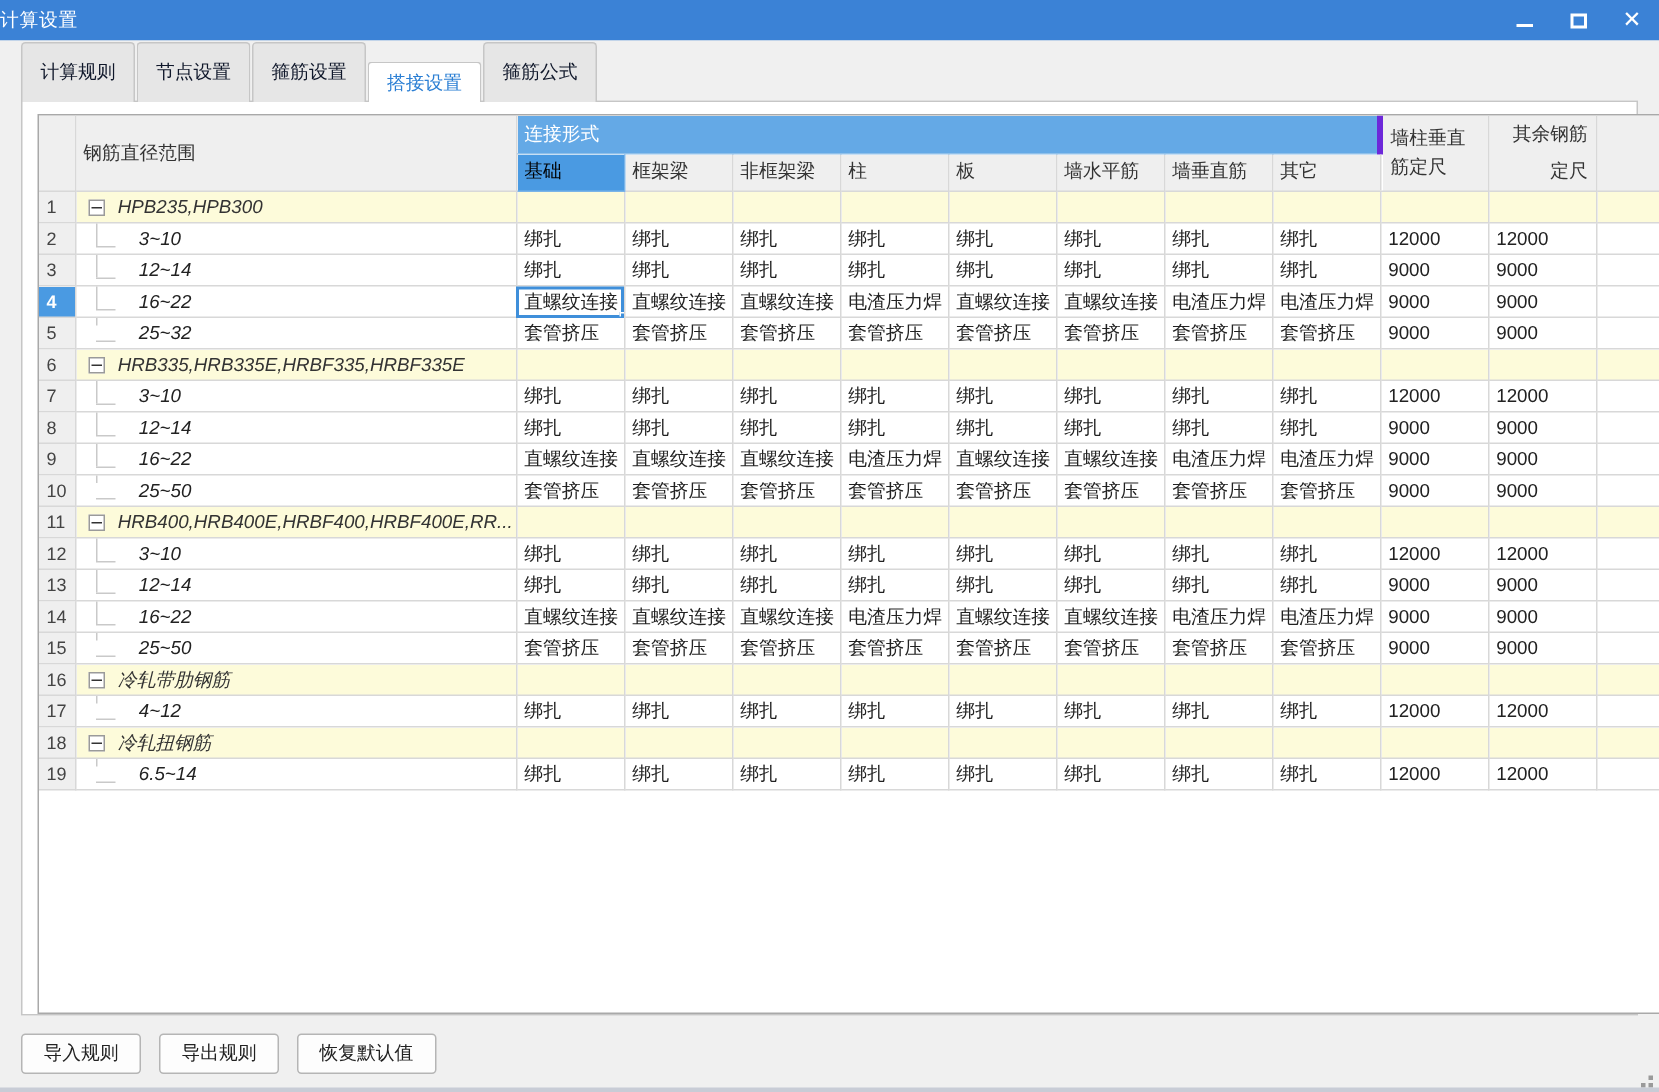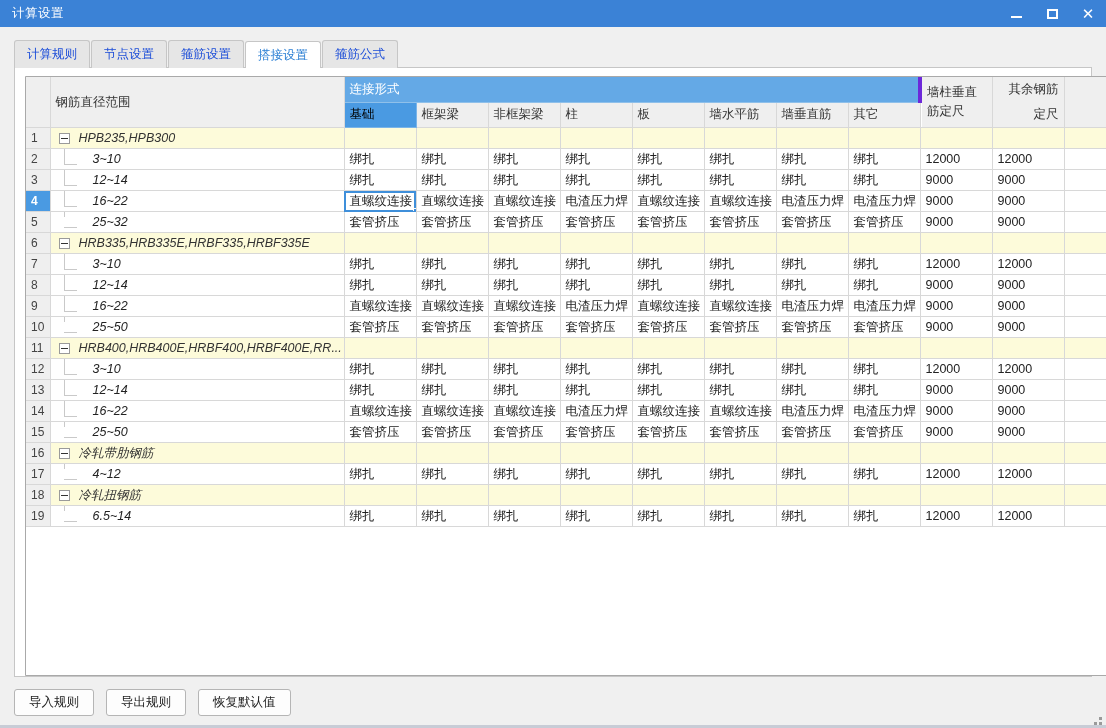--- a/index.html
+++ b/index.html
@@ -22,21 +22,20 @@
   .titlebar {
     height: 27px;
     background: #3b82d6;
     display: flex; align-items: center;
     flex: 0 0 27px;
     position: relative;
   }
   .titlebar-text {
     color: #ffffff;
     font-size: 12.5px;
-    padding-left: 12px;
     letter-spacing: .5px;
     user-select: none;
   }
   .win-buttons {
     position: absolute; right: 0; top: 0;
     height: 27px; display: flex;
   }
   .win-btn {
     width: 36px; height: 27px;
     display: flex; align-items: center; justify-content: center;
@@ -58,25 +57,25 @@
 
   
   .tabstrip {
     height: 27px;
     margin: 14px 0 0 14px;
     display: flex; align-items: flex-end;
     position: relative;
     z-index: 3;
   }
   .tab {
-    height: 28px;
+    height: 40px;
     padding: 0 12px;
     display: flex; align-items: center;
     font-size: 12.5px;
-    color: #1d4ed8;
+    color: #0f172a;
     background: #e6e6e6;
     border: 1px solid #c6c6c6;
     border-bottom: none;
     border-radius: 3px 3px 0 0;
     margin-right: 1px;
     cursor: default;
     user-select: none;
   }
   .tab.active {
     background: #ffffff;

